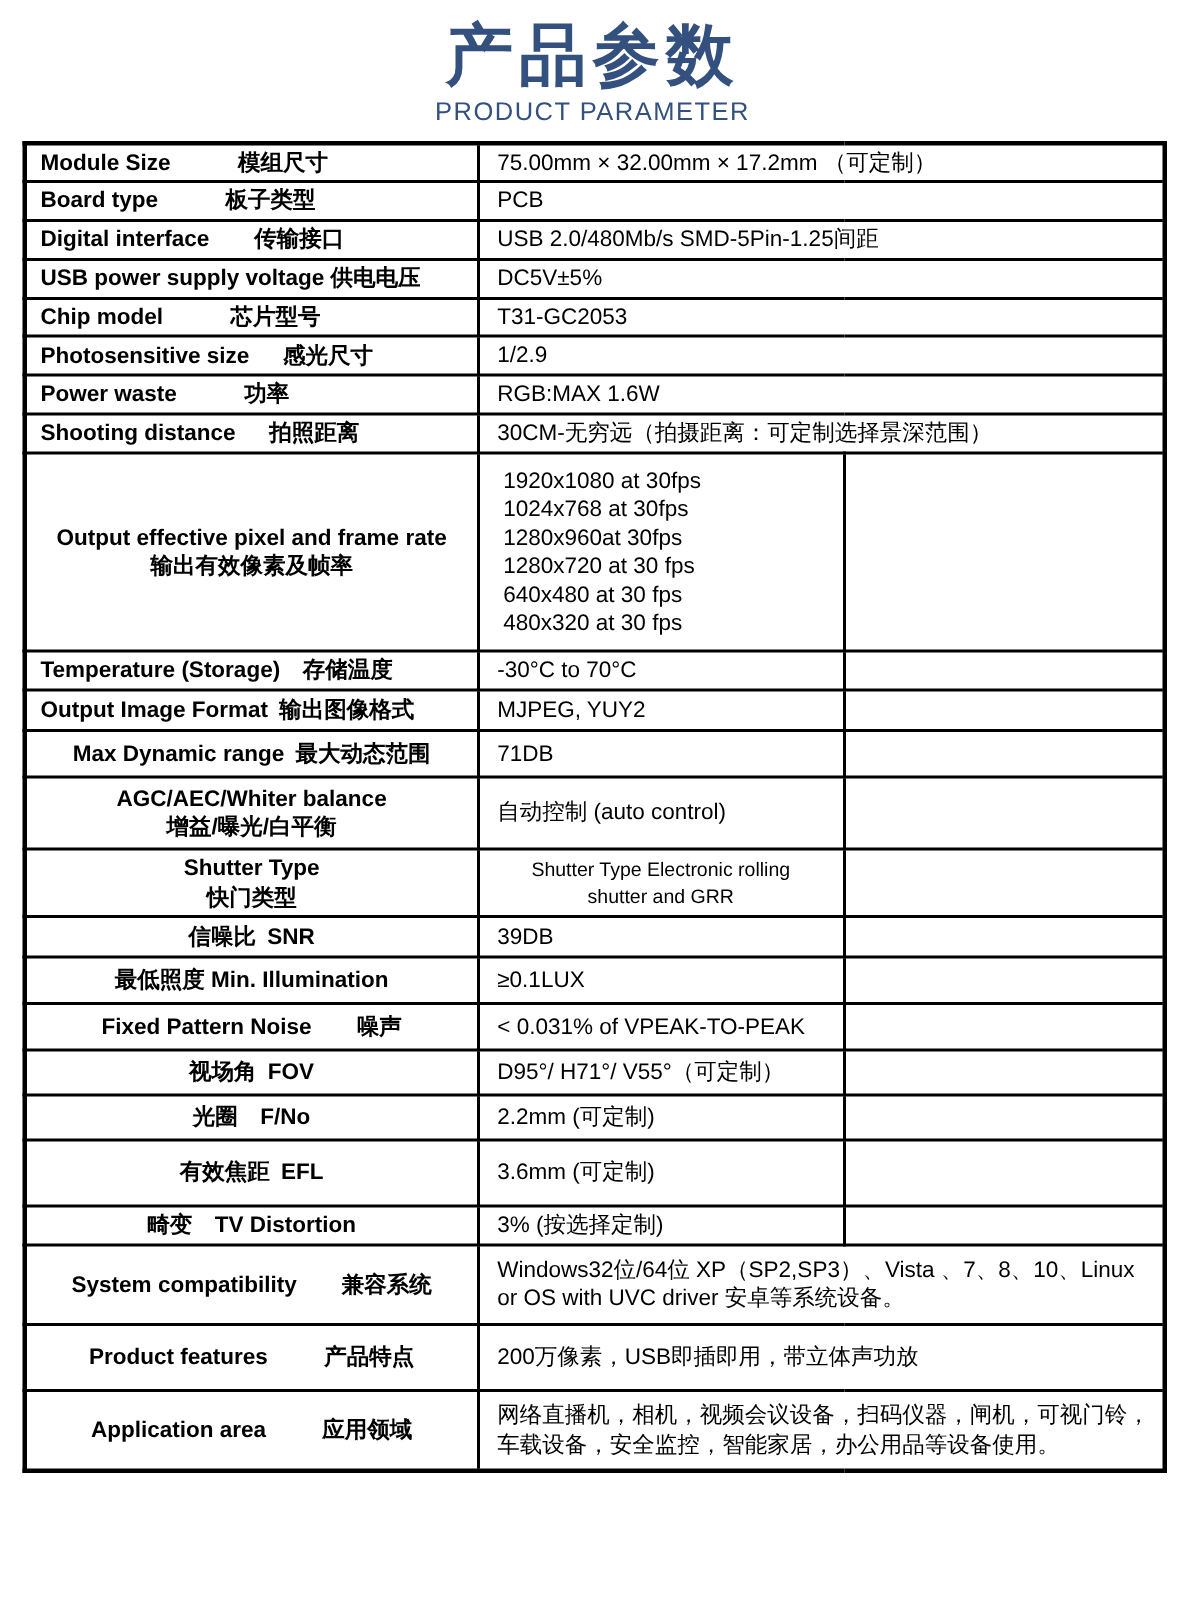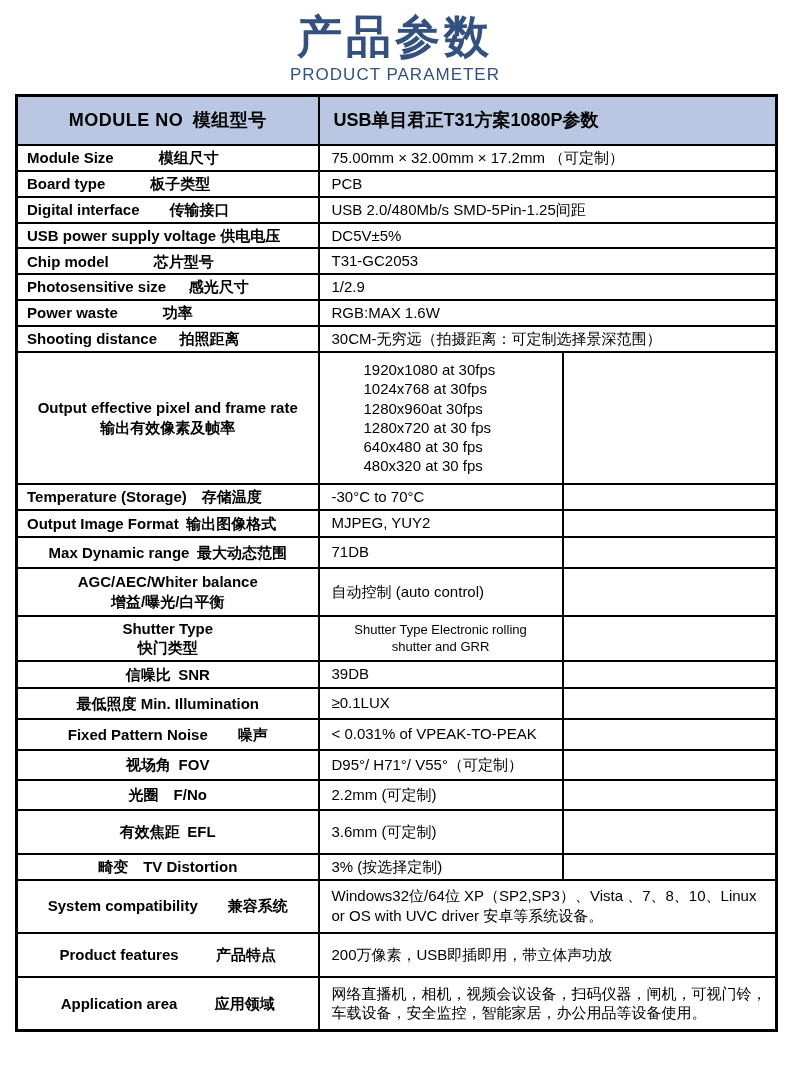--- a/index.html
+++ b/index.html
@@ -61,43 +61,39 @@
     margin-left:20px;
   }
   td.lab.c{ text-align:center; padding:2px 4px; }
   td.val{
     font-size:15px;
     text-align:left;
     padding:2px 8px 2px 12px;
     line-height:1.32;
   }
   td.val.c{ text-align:center; padding:2px 4px; }
-  td.val.res{ padding-left:44px; line-height:1.28;border-radius:13px; }
+  td.val.res{ padding-left:16px; line-height:1.28;border-radius:13px; }
   td.val.sm{ font-size:13px; }
 </style>
 </head>
 <body>
 
 <div class="title-block">
   <div class="title-zh">产品参数</div>
   <div class="title-en">PRODUCT PARAMETER</div>
 </div>
 
 <table class="spec">
   <colgroup>
       <col class="c1">
       <col class="c2">
       <col class="c3">
     </colgroup>
 
   <tbody>
-      <tr style="height:50px;">
-    <td class="hcell first">MODULE NO 模组型号</td>
-    <td class="hcell second" colspan="2">USB单目君正T31方案1080P参数</td>
-  </tr>
 
   <tr style="height:26px;">
     <td class="lab">Module Size　　　模组尺寸</td>
     <td class="val" colspan="2">75.00mm × 32.00mm × 17.2mm （可定制）</td>
   </tr>
   <tr style="height:25px;">
     <td class="lab">Board type　　　板子类型</td>
     <td class="val" colspan="2">PCB</td>
   </tr>
   <tr style="height:25px;">

